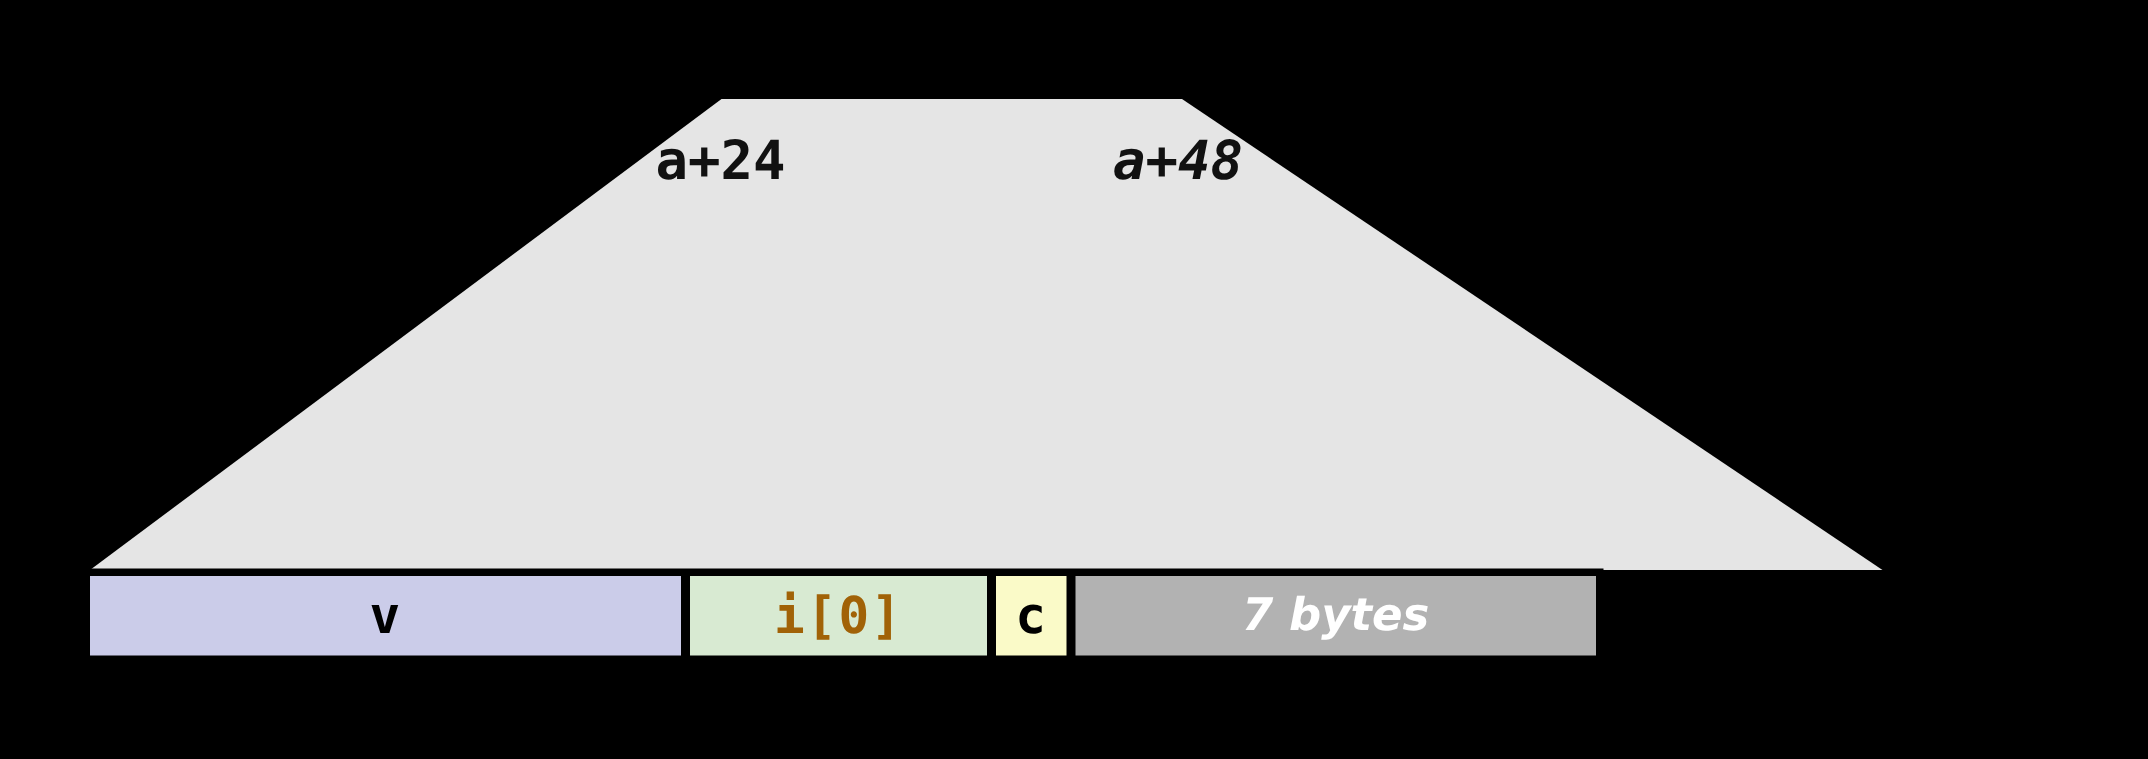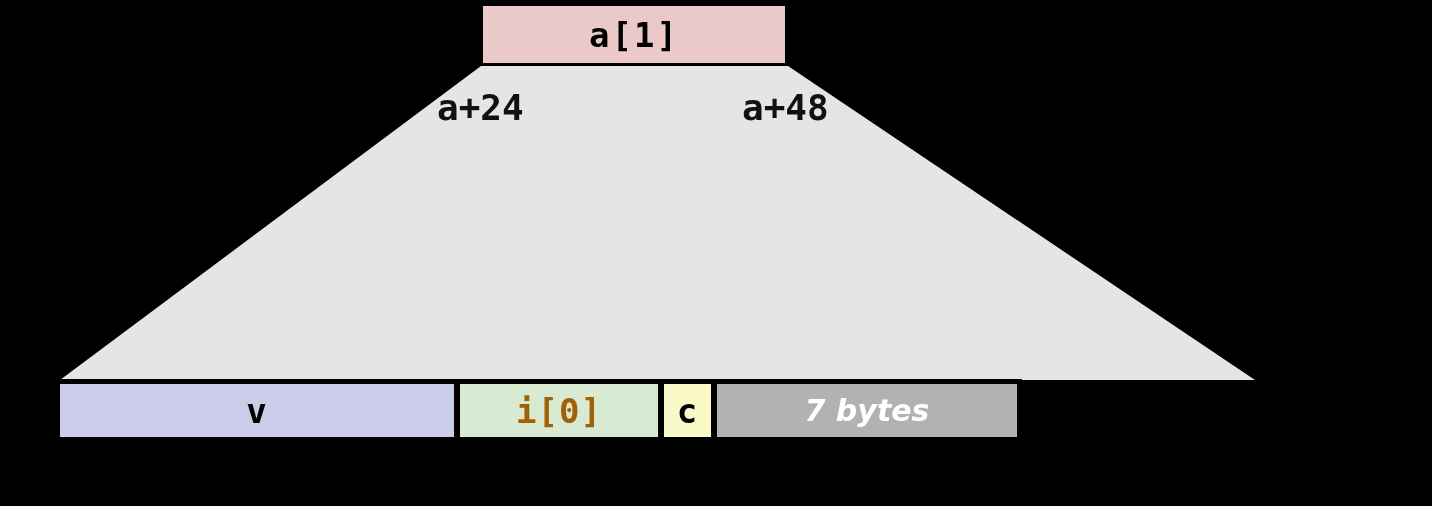--- a/index.html
+++ b/index.html
@@ -39,21 +39,21 @@
   }
   .addr-label {
     position: absolute;
     top: 88px;
     font-weight: bold;
     font-size: 36px;
     color: #111111;
     line-height: 1.1;
   }
   .addr-left  { left: 437px; }
-  .addr-right { left: 742px; }
+  .addr-right { left: 742px; font-style: italic; }
   .mem-row {
     position: absolute;
     left: 55px;
     top: 379px;
     display: flex;
     gap: 6px;
     padding: 5px;
     background: #000000;
   }
   .cell {
@@ -76,28 +76,25 @@
 </style>
 </head>
 <body>
 
 <div class="stage">
 
   <svg class="trapezoid-svg" viewBox="0 0 1432 506" xmlns="http://www.w3.org/2000/svg">
     <polygon points="481,66 788,66 1255,380 60,380" fill="#e5e5e5"></polygon>
   </svg>
 
-  <div class="top-box" style="background: rgb(236, 201, 201);">
-    <span>a[1]</span>
-  </div>
 
   <div class="addr-label addr-left">a+24</div>
 
   <div class="addr-label addr-right">a+48</div>
 
   <div class="mem-row">
     <div class="cell" style="background: rgb(203, 204, 233); color: rgb(0, 0, 0); width: 394px;">v</div>
     <div class="cell" style="background: rgb(216, 234, 210); color: #a16207; width: 198px;">i[0]</div>
     <div class="cell" style="background: rgb(250, 250, 200); color: rgb(0, 0, 0); width: 47px;">c</div>
-    <div class="cell italic-label" style="background: rgb(178, 178, 178); color: rgb(255, 255, 255); width: 300px;">7 bytes</div>
+    <div class="cell italic-label" style="background: rgb(178, 178, 178); color: rgb(255, 255, 255); width: 347px;">7 bytes</div>
   </div>
 
 </div>
 
 </body></html>

